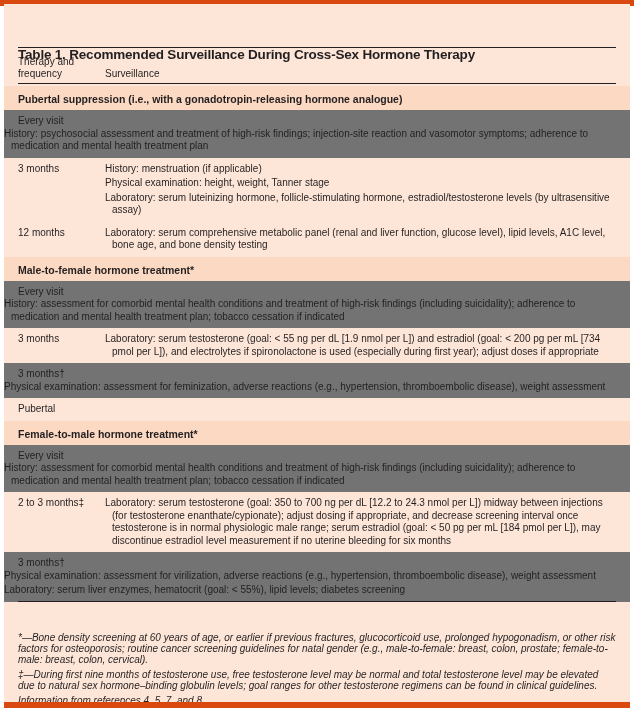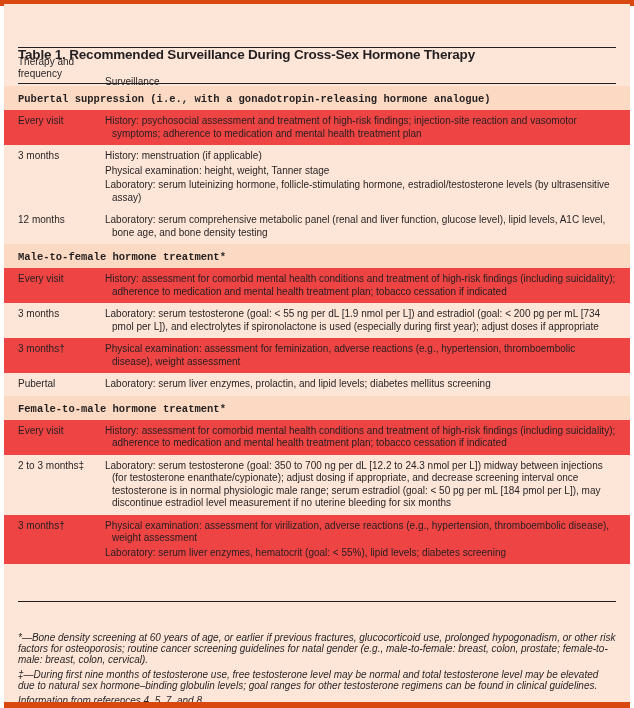--- a/index.html
+++ b/index.html
@@ -4,23 +4,23 @@
 <style>
   html,body{margin:0;padding:0;background:#fff;}
   body{width:634px;height:708px;position:relative;overflow:hidden;font-family:"Liberation Sans",sans-serif;color:#231f20;}
   .frame{position:absolute;left:4px;top:4px;width:626px;height:700px;background:#fde6d8;}
   .topbar{position:absolute;left:0;top:0;width:634px;height:6px;background:#d9480f;}
   .botbar{position:absolute;left:4px;bottom:0;width:626px;height:6px;background:#d9480f;}
   .title{position:absolute;left:18px;top:22px;font-weight:bold;font-size:13.5px;letter-spacing:-0.2px;margin-top:25px;}
   .rule{position:absolute;left:18px;width:598px;height:1px;background:#231f20;}
   .hdr{position:absolute;top:56px;font-size:10px;line-height:12px;}
   .tbl{position:absolute;left:4px;top:86px;width:626px;}
-  .sec{font-weight:bold;font-size:10.5px;padding:6px 14px 4px 14px;height:14px;line-height:14px;font-family:Liberation Mono, monospace;}
+  .sec{font-weight:bold;font-size:10.5px;padding:6px 14px 4px 14px;height:14px;line-height:14px;}
   .row{display:flex;font-size:10px;line-height:12.5px;padding:5px 0 5px 0;}
-  .row.alt{background:#ef4444;}
+  .row.alt{background:#737373;flex-direction:column;}
   .row.white{background:#fde6d8;}
   .freq{width:87px;padding-left:14px;flex:none;}
   .surv{flex:1;padding-right:14px;}
   .surv p{margin:0 0 2px 0;padding-left:7px;text-indent:-7px;}
   .surv p:last-child{margin-bottom:0;}
   .foot{position:absolute;left:18px;top:632px;width:598px;font-style:italic;font-size:10px;line-height:11px;}
   .foot p{margin:0 0 4px 0;}
   .hl{background:#fbd9c3;}
 </style>
 </head>
@@ -29,21 +29,21 @@
 <div class="topbar"></div>
 <div class="frame"></div>
 
 <div class="title">Table 1. Recommended Surveillance During Cross-Sex Hormone Therapy</div>
 <div class="rule" style="top:47px"></div>
 
 <div class="hdr" style="left:18px">
   <div>Therapy and</div>
   <div>frequency</div>
 </div>
-<div class="hdr" style="left:105px;top:76px">Surveillance</div>
+<div class="hdr" style="left:105px;top:68px">Surveillance</div>
 <div class="rule" style="top:83px"></div>
 
 <div class="tbl">
 
   <div class="sec hl">Pubertal suppression (i.e., with a gonadotropin-releasing hormone analogue)</div>
   <div class="row alt">
     <div class="freq">Every visit</div>
     <div class="surv">
         <p>History: psychosocial assessment and treatment of high-risk findings; injection-site reaction and vasomotor symptoms; adherence to medication and mental health treatment plan</p>
       </div>
@@ -77,23 +77,20 @@
       </div>
   </div>
   <div class="row alt">
     <div class="freq">3 months†</div>
     <div class="surv">
         <p>Physical examination: assessment for feminization, adverse reactions (e.g., hypertension, thromboembolic disease), weight assessment</p>
       </div>
   </div>
   <div class="row white">
     <div class="freq">Pubertal</div>
-    <div class="surv">
-        <p>Laboratory: serum liver enzymes, prolactin, and lipid levels; diabetes mellitus screening</p>
-      </div>
   </div>
 
   <div class="sec hl">Female-to-male hormone treatment*</div>
   <div class="row alt">
     <div class="freq">Every visit</div>
     <div class="surv">
         <p>History: assessment for comorbid mental health conditions and treatment of high-risk findings (including suicidality); adherence to medication and mental health treatment plan; tobacco cessation if indicated</p>
       </div>
   </div>
   <div class="row white">

